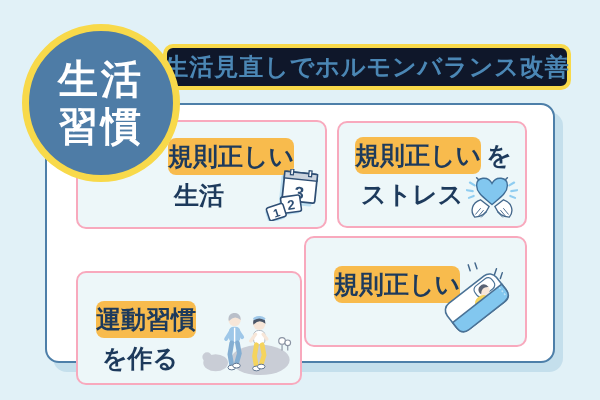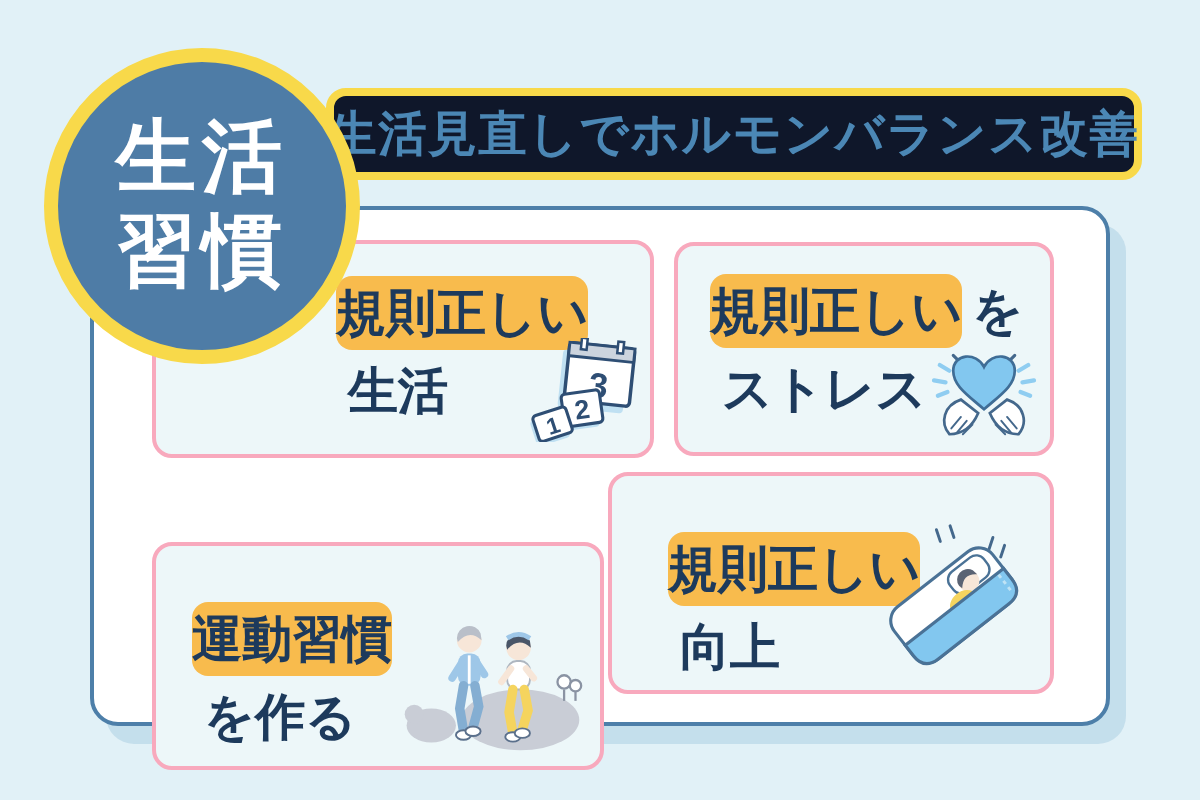--- a/index.html
+++ b/index.html
@@ -188,21 +188,20 @@
     <ellipse cx="64" cy="67" rx="4" ry="2.5" fill="#ffffff" stroke="#5b708c"></ellipse>
   </svg>
 </div>
 
 <div class="card card-4">
   <div class="ct">
     <div class="line1">
       <span class="hl">規則正しい</span>
       <span class="suffix"></span>
     </div>
-    <div class="line2">向上</div>
   </div>
   <svg class="icon icon-sleep" width="82" height="76" viewBox="0 0 84 78">
 
     <g stroke="#44688c" stroke-width="1.5" stroke-linecap="round">
       <path d="M34 6 L36 12"></path>
         <path d="M41 4 L43 10"></path>
       <path d="M63 10 L61 16"></path>
         <path d="M69 14 L67 20"></path>
     </g>
     <g transform="rotate(-38 42 44)">

